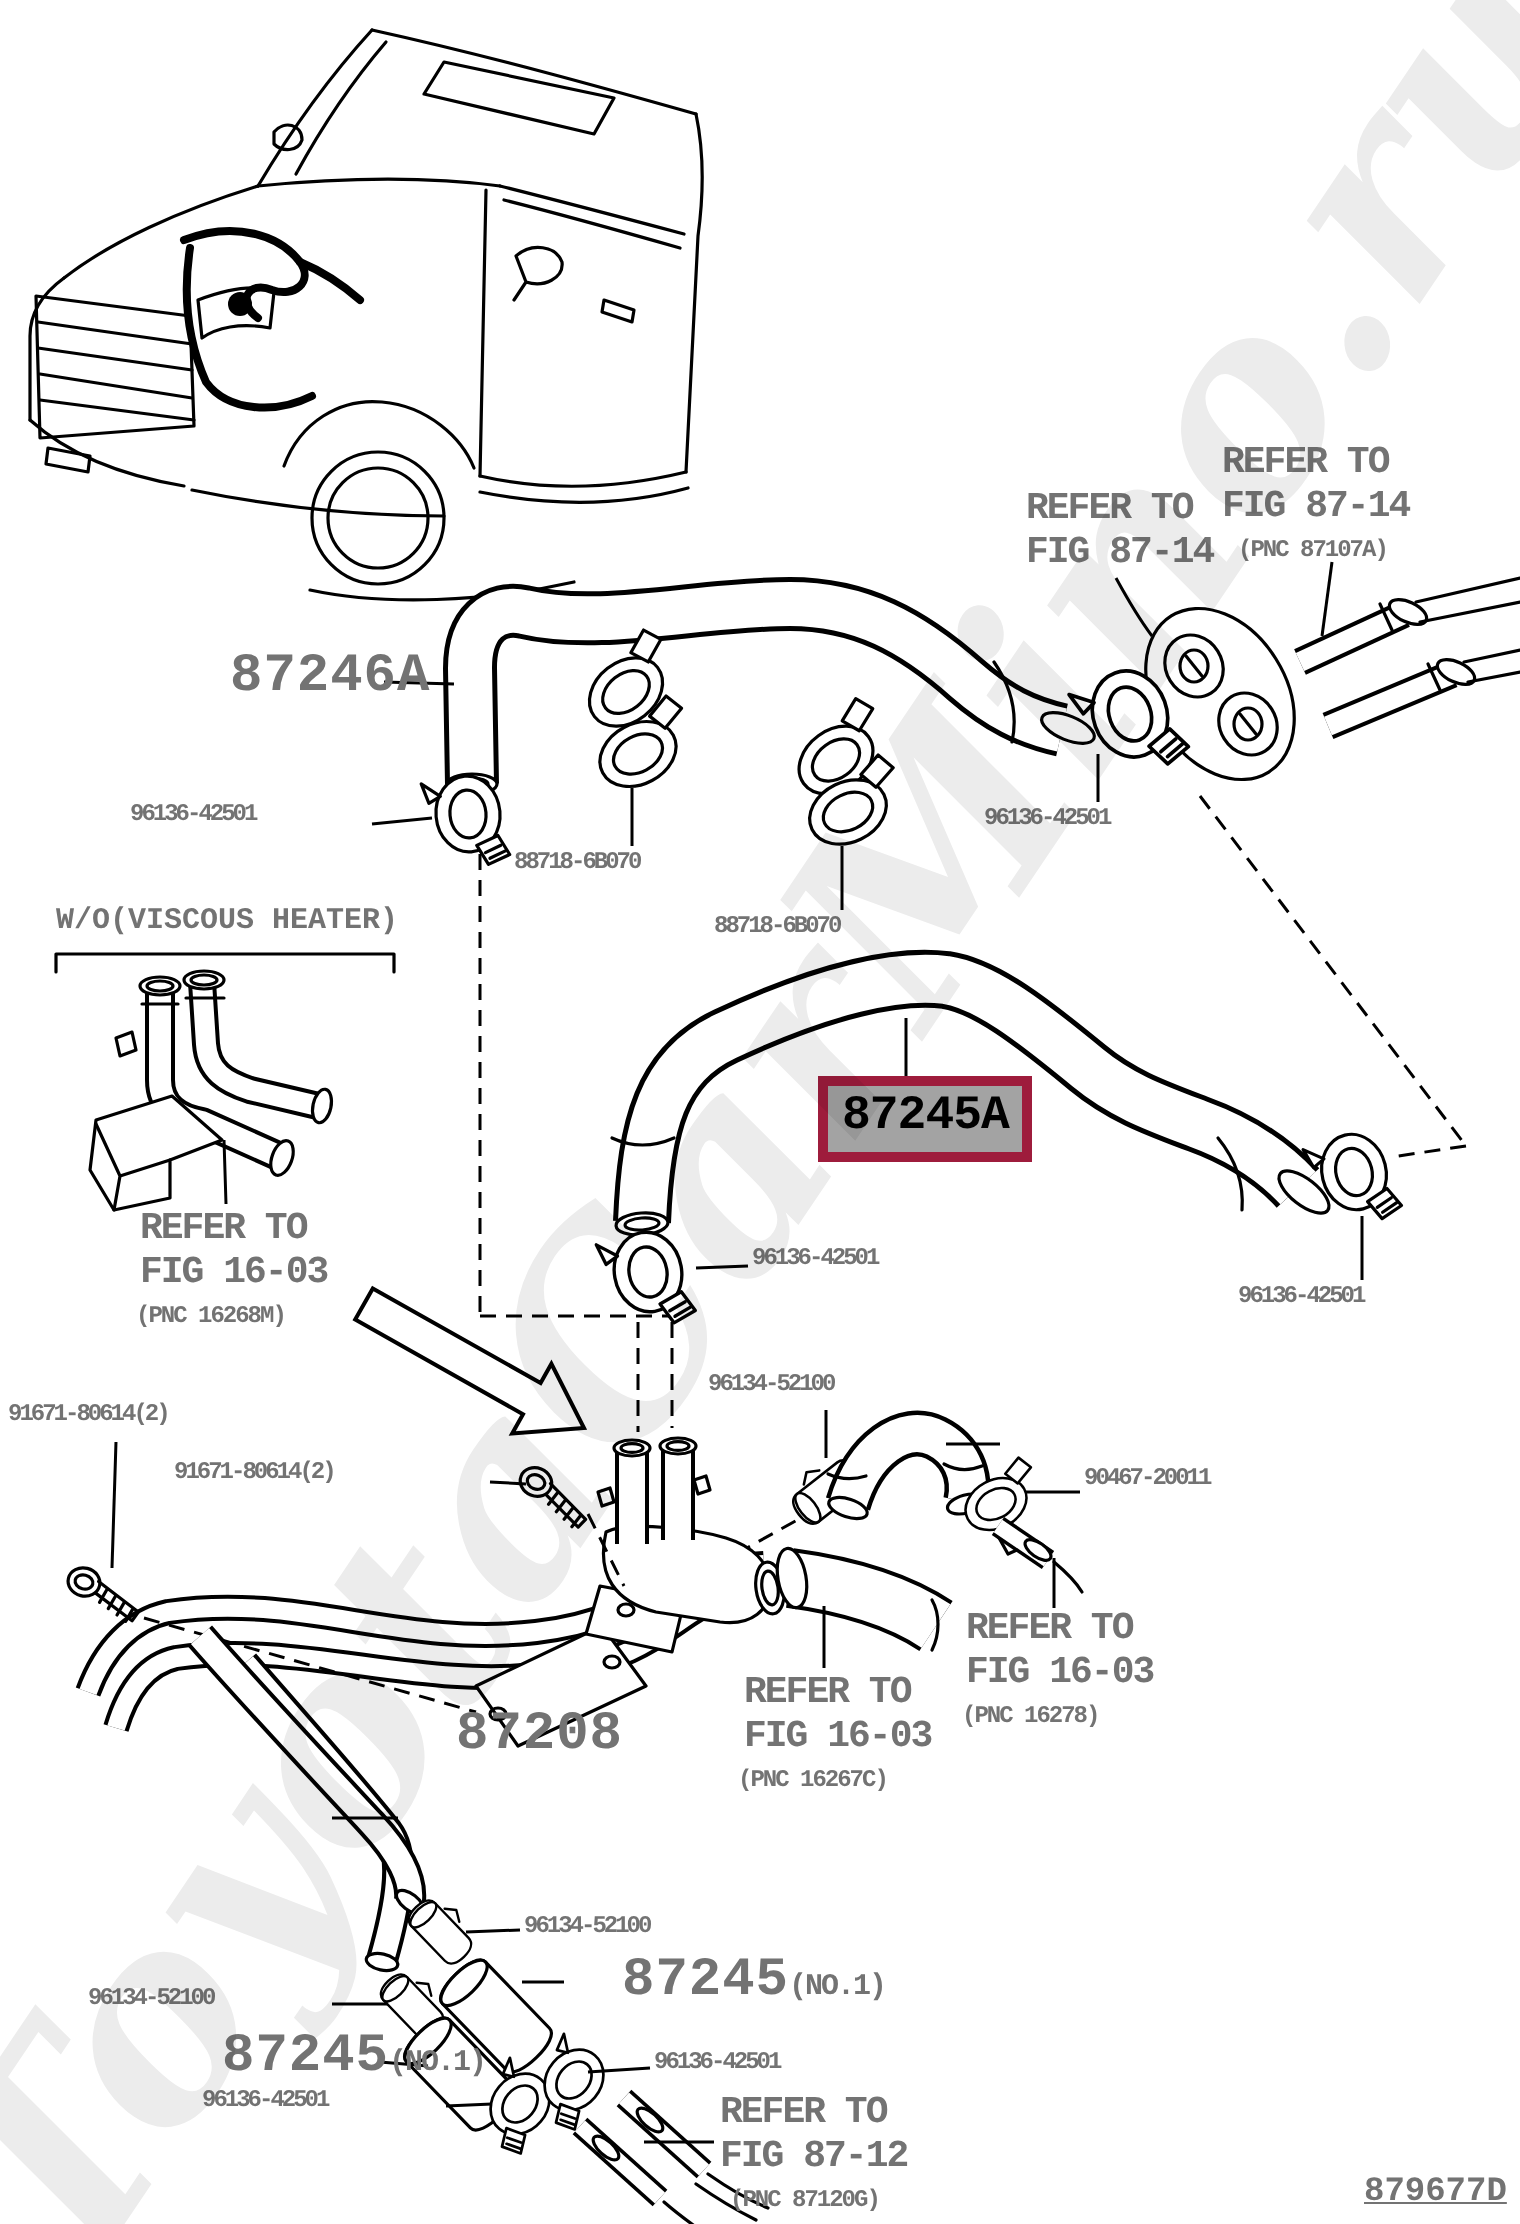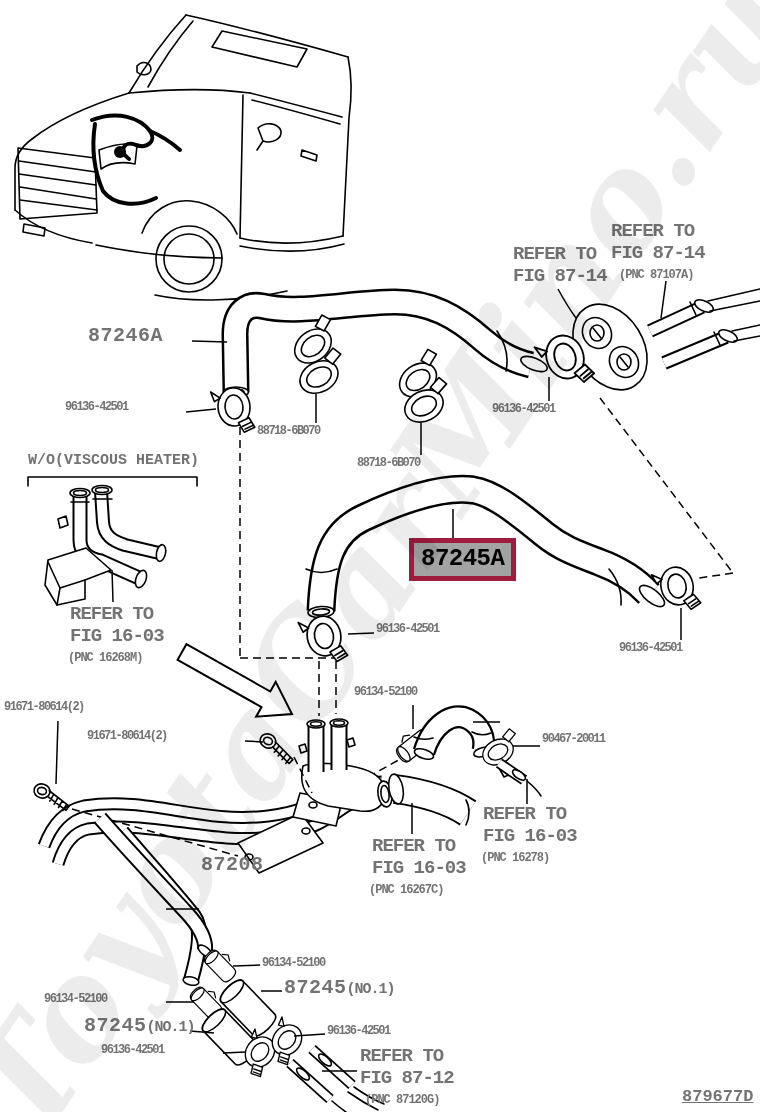--- a/index.html
+++ b/index.html
@@ -8,21 +8,21 @@
   .art{position:absolute;left:0;top:0;z-index:1;}
   .ln{stroke:#000;fill:none;stroke-width:1.6;stroke-linecap:round;stroke-linejoin:round;}
   .thick{stroke:#000;fill:none;stroke-width:4;stroke-linecap:round;}
   .tube-o{stroke:#000;fill:none;stroke-linecap:butt;stroke-linejoin:round;}
   .tube-i{stroke:#fff;fill:none;stroke-linecap:butt;stroke-linejoin:round;}
   .wfill{fill:#fff;stroke:#000;stroke-width:1.6;stroke-linejoin:round;}
   .dash{stroke:#000;stroke-width:1.5;fill:none;stroke-dasharray:8 5;}
   .ldr{stroke:#000;stroke-width:1.5;fill:none;}
   .lbl{position:absolute;white-space:nowrap;color:#737373;font-weight:bold;z-index:2;}
   .pn{font-size:12px;letter-spacing:-1.5px;}
-  .big{font-size:20px;letter-spacing:0.5px;}
+  .big{font-size:27px;letter-spacing:0.5px;margin-left:27px;}
   .sfx{font-size:15px;letter-spacing:-1px;}
   .rf div{font-size:19px;letter-spacing:-1px;line-height:22px;}
   .rf div.pnc{font-size:12px;}
   .small{font-size:15px;letter-spacing:0px;}
   .code{font-size:17px;letter-spacing:0px;text-decoration:underline;}
   .hl-box{position:absolute;left:409px;top:538px;z-index:2;border:5px solid #9e1c3c;
           background:#a3a3a3;padding:2px 7px 4px 7px;}
   .hl-box span{font-size:24px;font-weight:bold;letter-spacing:-0.5px;}
   .watermark{position:absolute;left:50%;top:50%;z-index:3;pointer-events:none;
              transform:translate(-50%,-50%) rotate(-56deg);white-space:nowrap;

